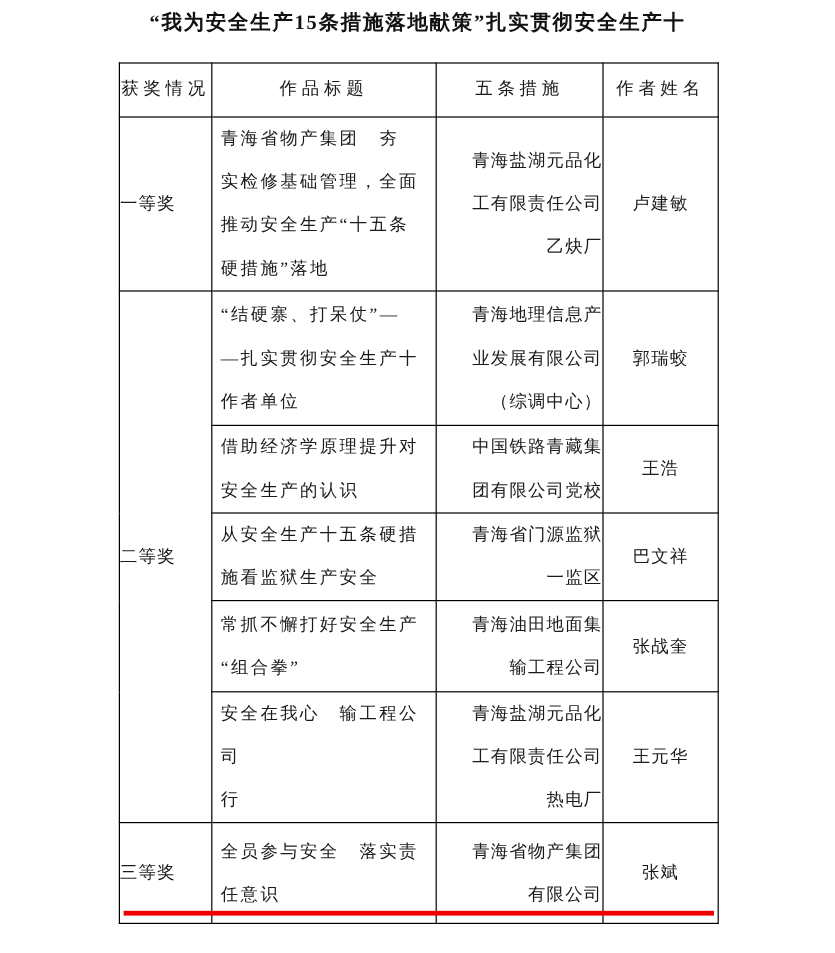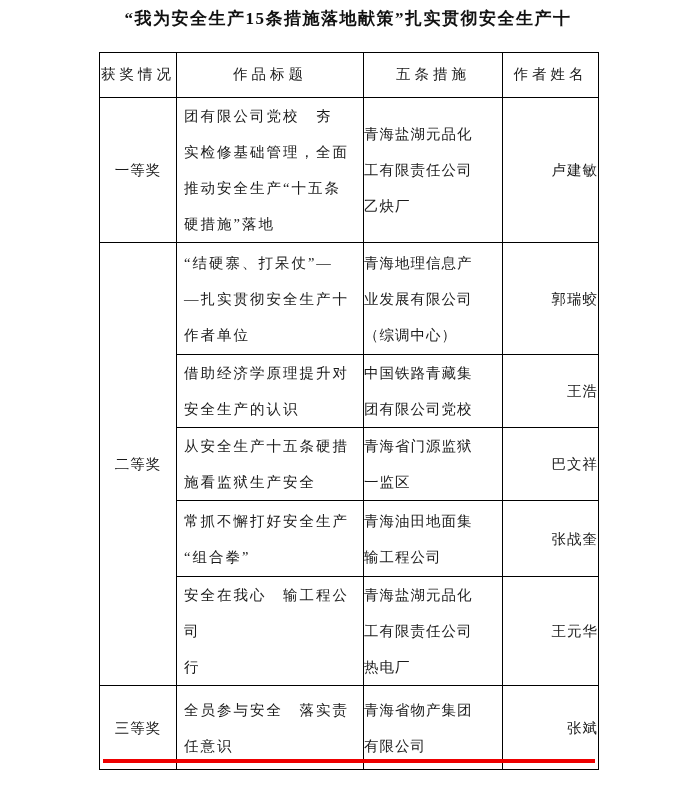--- a/index.html
+++ b/index.html
@@ -44,36 +44,36 @@
     padding: 0;
     color: #1a1a1a;
   }
   tr.header-row { height: 45px; }
   th {
     text-align: center;
     letter-spacing: 4px;
     font-family: Liberation Mono, monospace;
   }
   td.award-cell {
-    text-align: center;
+    text-align: left;
     letter-spacing: 1px;
   }
   td.title-cell {
     text-align: left;
     padding: 0 7px;
     white-space: pre-line;
     letter-spacing: 2px;
   }
   td.unit-cell {
-    text-align: left;
+    text-align: right;
     white-space: pre-line;
     letter-spacing: 1px;
   }
   td.name-cell {
-    text-align: right;
+    text-align: center;
     letter-spacing: 1px;
   }
   tr.r1 { height: 145px; }
   tr.r2 { height: 112px; }
   tr.r3 { height: 68px; }
   tr.r4 { height: 73px; font-family: Liberation Serif, serif; }
   tr.r5 { height: 76px; }
   tr.r6 { height: 107px; }
   tr.r7 { height: 84px; }
   .red-underline {
@@ -102,21 +102,21 @@
     <tr class="header-row">
       <th>获奖情况</th>
       <th>作品标题</th>
       <th>五条措施</th>
       <th>作者姓名</th>
     </tr>
   </thead>
   <tbody>
     <tr class="r1">
       <td class="award-cell" rowspan="1">一等奖</td>
-      <td class="title-cell">团有限公司党校　夯
+      <td class="title-cell">青海省物产集团　夯
 实检修基础管理，全面
 推动安全生产“十五条
 硬措施”落地</td>
       <td class="unit-cell">青海盐湖元品化
 工有限责任公司
 乙炔厂</td>
       <td class="name-cell">卢建敏</td>
     </tr>
     <tr class="r2">
       <td class="award-cell" rowspan="5">二等奖</td>

